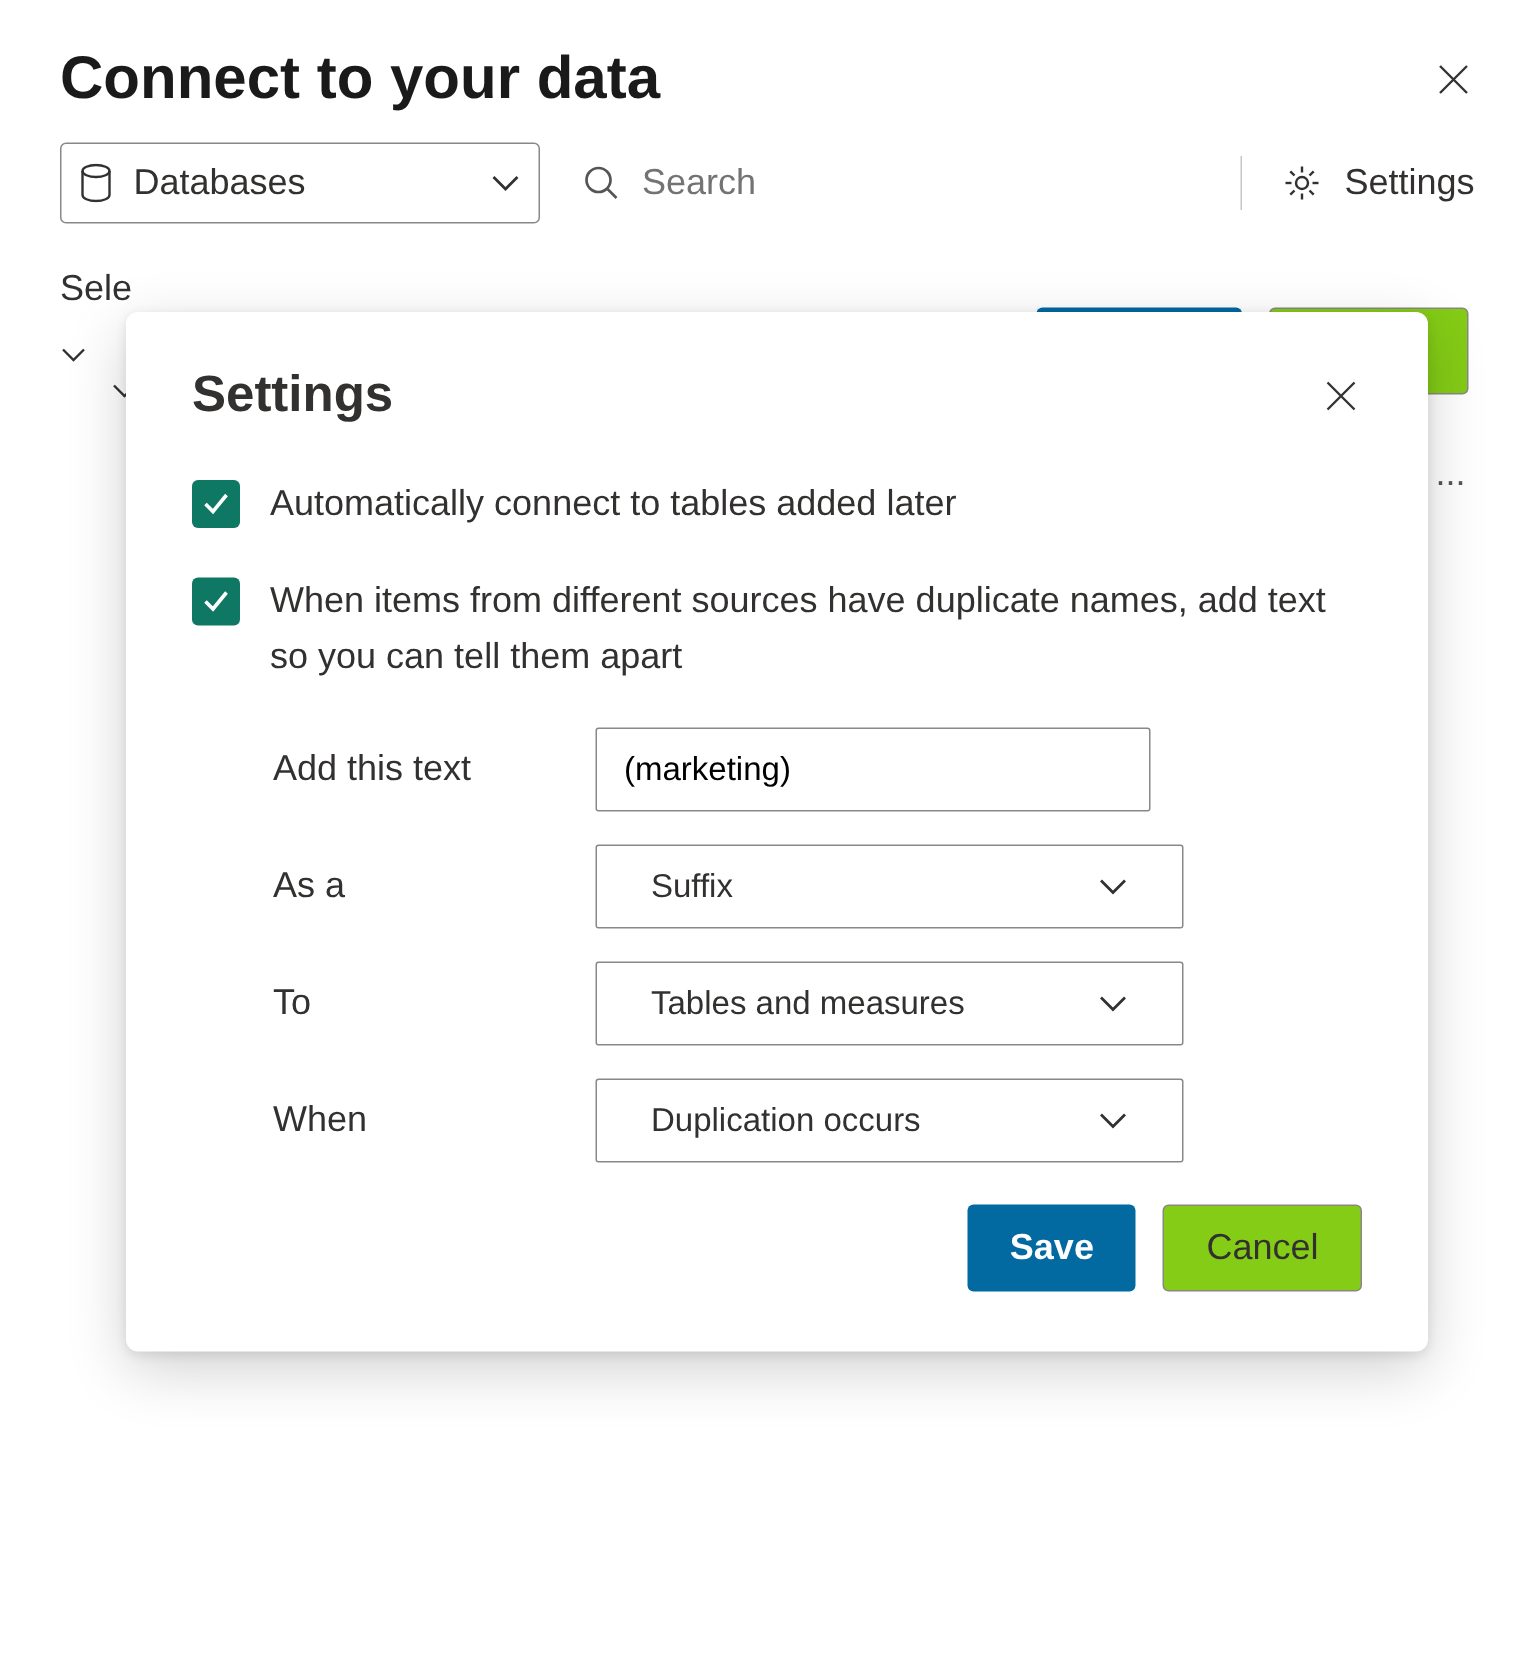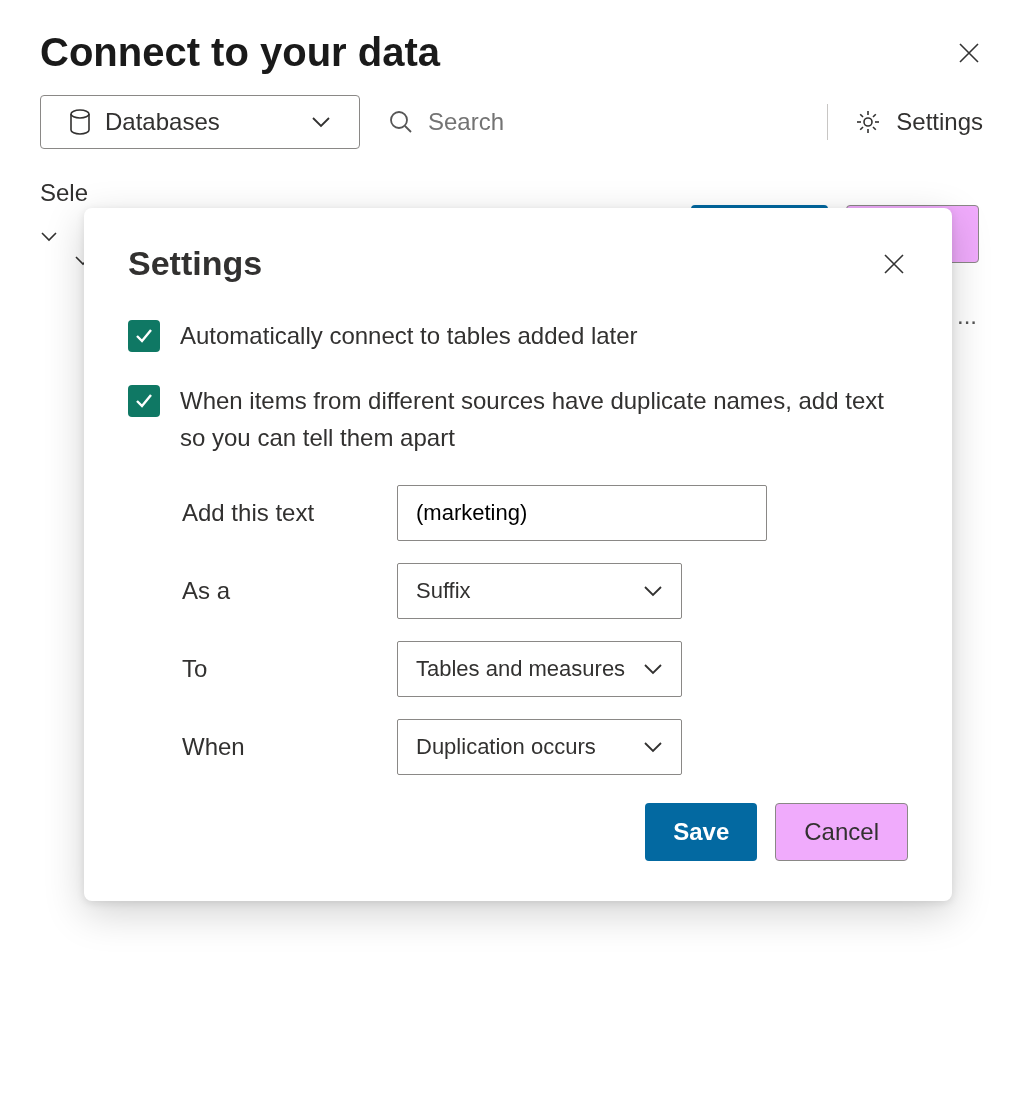--- a/index.html
+++ b/index.html
@@ -35,21 +35,21 @@
     .toolbar {
       display: flex;
       align-items: center;
       gap: 20px;
       margin-bottom: 30px;
     }
     .db-select {
       display: flex; align-items: center;
       border: 1px solid #8a8886;
       border-radius: 4px;
-      padding: 12px 28px;
+      padding: 12px 12px;
       width: 320px;
       font-size: 24px;
       justify-content: space-between;
       cursor: pointer;
     }
     .db-select-left { display: flex; align-items: center; gap: 14px; }
     .search-area {
       display: flex; align-items: center; gap: 14px;
       font-size: 24px; color: #737373;
       flex: 1;
@@ -100,21 +100,21 @@
       cursor: pointer;
       font-family: inherit;
     }
     .btn-primary {
       background: #0369a1;
       color: #fff;
       border: none;
       font-weight: 600;
     }
     .btn-secondary {
-      background: #f0abfc;
+      background: #84cc16;
       border: 1px solid #8a8886;
       color: #323130;
     }
 
     
     .modal {
       position: absolute;
       top: 208px; left: 84px;
       width: 868px;
       background: #fff;
@@ -160,22 +160,22 @@
       font-size: 22px;
       padding: 14px 18px;
       border: 1px solid #8a8886;
       border-radius: 2px;
       width: 370px;
     }
     .select-box {
       display: flex; align-items: center; justify-content: space-between;
       border: 1px solid #8a8886;
       border-radius: 2px;
-      width: 285px;
-      padding: 14px 18px;
+      width: 392px;
+      padding: 14px 36px;
       font-size: 22px;
       cursor: pointer;
     }
     .modal-footer {
       display: flex; justify-content: flex-end; gap: 18px;
       margin-top: 28px;
     }
 
     svg { display: block; }
   </style>

